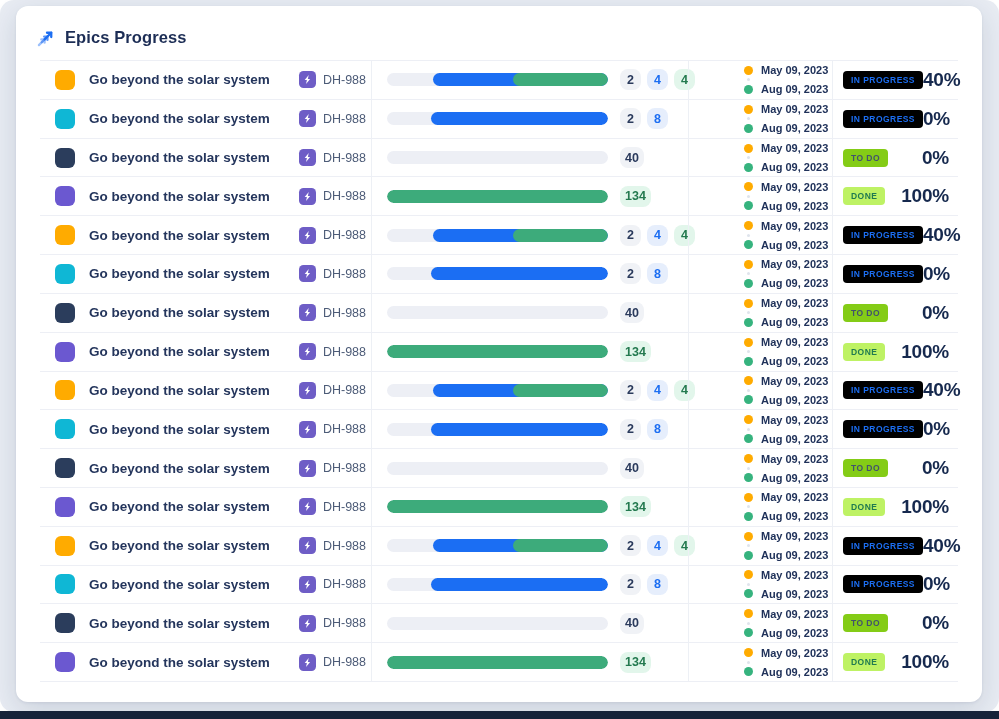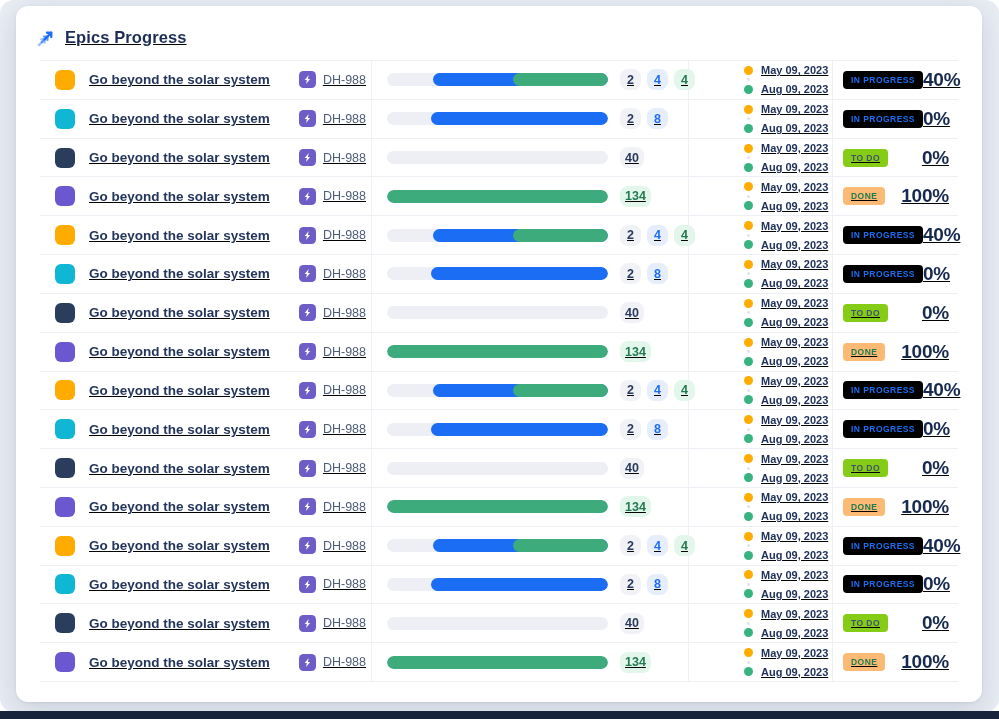--- a/index.html
+++ b/index.html
@@ -17,21 +17,20 @@
   .bottom-bar {
     position: absolute; left: 0; right: 0; bottom: 0; height: 8px;
     background: #16233a;
   }
   .card {
     position: absolute; left: 16px; top: 6px; right: 17px; bottom: 17px;
     background: #ffffff;
     border-radius: 12px;
     box-shadow: 0 8px 28px rgba(23,43,77,.14), 0 1px 3px rgba(23,43,77,.08);
     overflow: hidden;
-    text-decoration: underline;
   }
   .card-header {
     height: 54px;
     display: flex; align-items: center; gap: 9px;
     padding: 8px 0 0 21px;
   }
   .card-title {
     font-size: 16.5px; font-weight: 700; color: #1c2d55; letter-spacing: .1px;
   }
   .epics-icon { width: 19px; height: 19px; display: block; }
@@ -81,21 +80,21 @@
   .dot.o { background: #ffab00; }
   .dot.g { background: #36b37e; }
   .connector { width: 3px; height: 3px; border-radius: 50%; background: #dfe4ec; margin: 2px 0 2px 3px; }
 
   .status {
     margin-left: 10px; padding: 4px 8px; border-radius: 4px;
     font-size: 8.5px; font-weight: 700; letter-spacing: .45px; white-space: nowrap;
   }
   .st-inprogress { background: #000000; color: #1c6ef2; }
   .st-todo       { background: #84cc16; color: #42526d; }
-  .st-done       { background: #fdba74; color: #1f7a50; }
+  .st-done       { background: #bef264; color: #1f7a50; }
 
   .pct { margin-left: auto; margin-right: 9px; font-size: 19px; font-weight: 800;
          color: #16294e; letter-spacing: -.2px; }
 </style>
 </head>
 <body>
 
 <div class="surface"></div>
 <div class="card">
   <div class="card-header">

